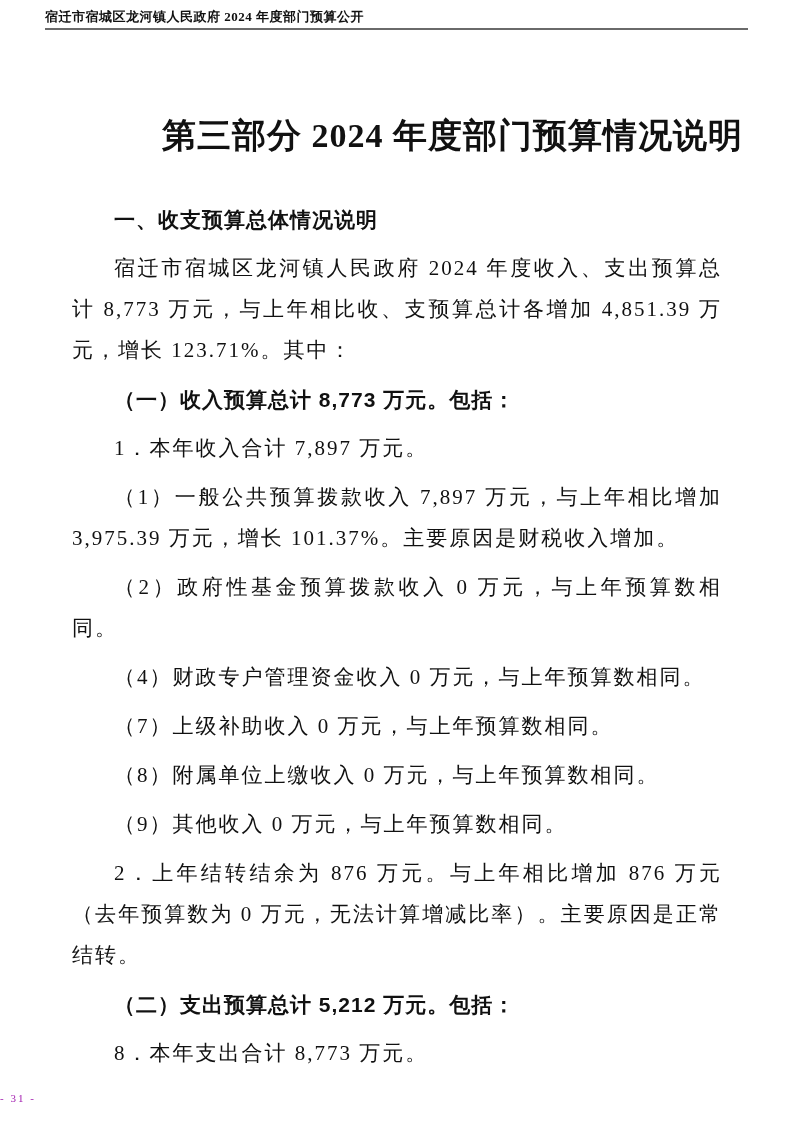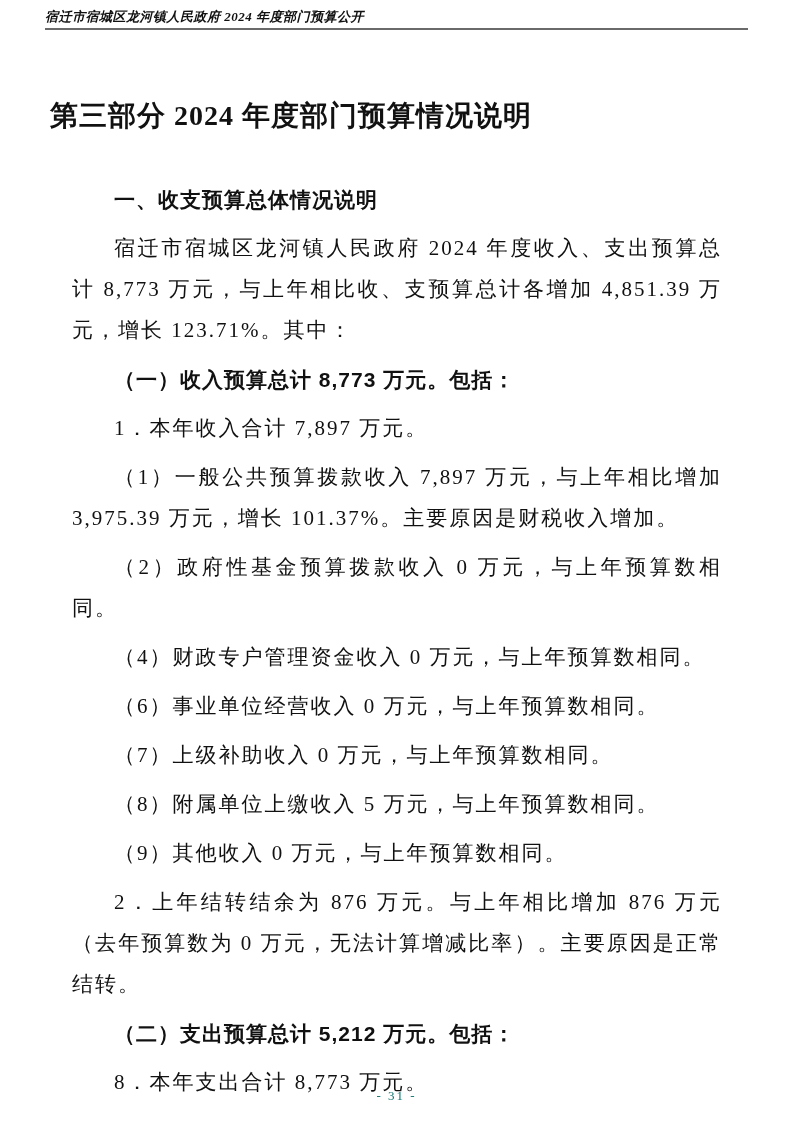--- a/index.html
+++ b/index.html
@@ -9,32 +9,31 @@
     position: relative;
     background: #ffffff;
     color: #111111;
     font-family: "Liberation Serif", "DejaVu Serif", serif;
     overflow: hidden;
   }
   .page-header {
     margin: 8px 45px 0 45px;
     padding-bottom: 3px;
     border-bottom: 2px solid #6a6a6a;
-    font-style: italic;
   }
   .page-header-title {
     font-size: 13px;
     font-weight: 600;
     letter-spacing: 0.5px;
     line-height: 17px;
   }
   .doc-title {
-    margin: 64px 50px 0 50px;
-    text-align: left;
-    font-size: 28px;
+    margin: 84px 50px 0 50px;
+    text-align: right;
+    font-size: 34px;
     font-weight: 700;
     letter-spacing: 1px;
     line-height: 44px;
     font-family: "Liberation Serif", "DejaVu Serif", serif;
   }
   .content {
     margin: 41px 63px 0 64px;
     font-size: 21px;
     line-height: 41px;
     text-align: justify;
@@ -48,45 +47,44 @@
   .content p.heading2 {
     font-weight: 700;
     font-family: "Liberation Sans", "DejaVu Sans", sans-serif;
     letter-spacing: 1px;
   }
   .page-footer {
     position: absolute;
     bottom: 18px;
     left: 0;
     width: 100%;
-    text-align: center;
-    font-size: 13px;
+    text-align: left;
+    font-size: 11px;
     letter-spacing: 2px;
-    color: #0f766e;
+    color: #a21caf;
   }
 </style>
 </head>
 <body>
 
 <header class="page-header">
   <div class="page-header-title">宿迁市宿城区龙河镇人民政府 2024 年度部门预算公开</div>
 </header>
 
 <h1 class="doc-title">第三部分 2024 年度部门预算情况说明</h1>
 
 <main class="content">
   <p class="heading1">一、收支预算总体情况说明</p>
   <p class="paragraph">宿迁市宿城区龙河镇人民政府 2024 年度收入、支出预算总计 8,773 万元，与上年相比收、支预算总计各增加 4,851.39 万元，增长 123.71%。其中：</p>
   <p class="heading2">（一）收入预算总计 8,773 万元。包括：</p>
   <p class="paragraph">1．本年收入合计 7,897 万元。</p>
   <p class="paragraph">（1）一般公共预算拨款收入 7,897 万元，与上年相比增加 3,975.39 万元，增长 101.37%。主要原因是财税收入增加。</p>
   <p class="paragraph">（2）政府性基金预算拨款收入 0 万元，与上年预算数相同。</p>
   <p class="paragraph">（4）财政专户管理资金收入 0 万元，与上年预算数相同。</p>
-  <p class="paragraph">（6）事业单位经营收入 0 万元，与上年预算数相同。</p>
   <p class="paragraph">（7）上级补助收入 0 万元，与上年预算数相同。</p>
-  <p class="paragraph">（8）附属单位上缴收入 5 万元，与上年预算数相同。</p>
+  <p class="paragraph">（8）附属单位上缴收入 0 万元，与上年预算数相同。</p>
   <p class="paragraph">（9）其他收入 0 万元，与上年预算数相同。</p>
   <p class="paragraph">2．上年结转结余为 876 万元。与上年相比增加 876 万元（去年预算数为 0 万元，无法计算增减比率）。主要原因是正常结转。</p>
   <p class="heading2">（二）支出预算总计 5,212 万元。包括：</p>
   <p class="paragraph">8．本年支出合计 8,773 万元。</p>
 </main>
 
 <footer class="page-footer">- 31 -</footer>
 
 </body></html>

